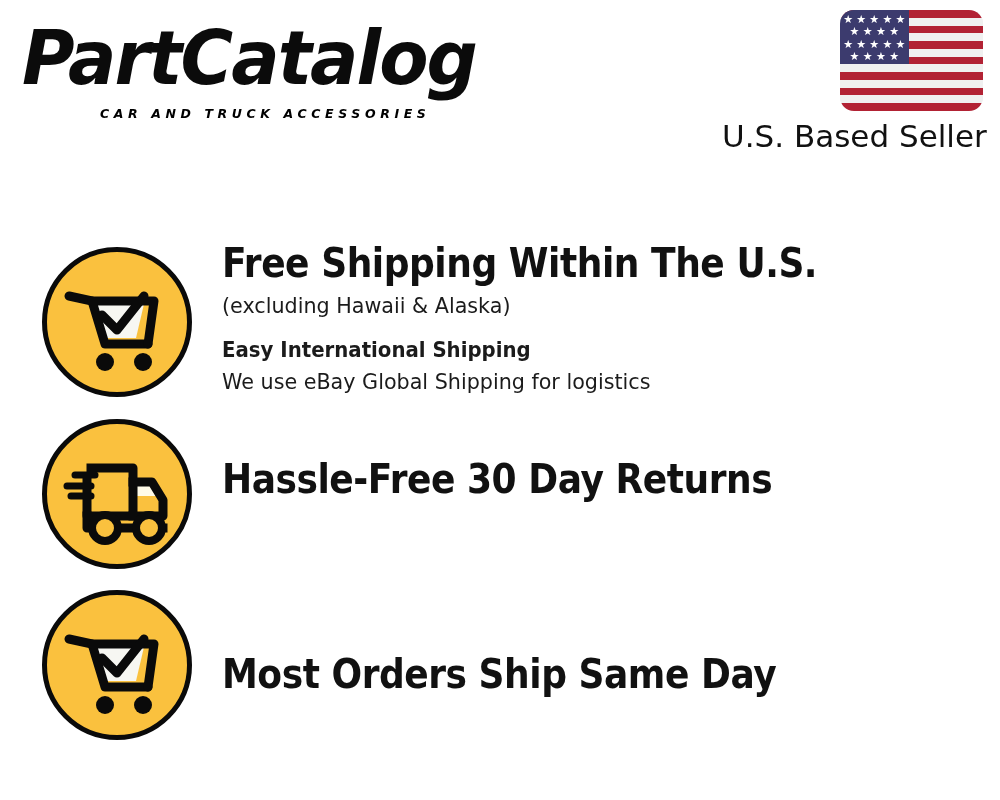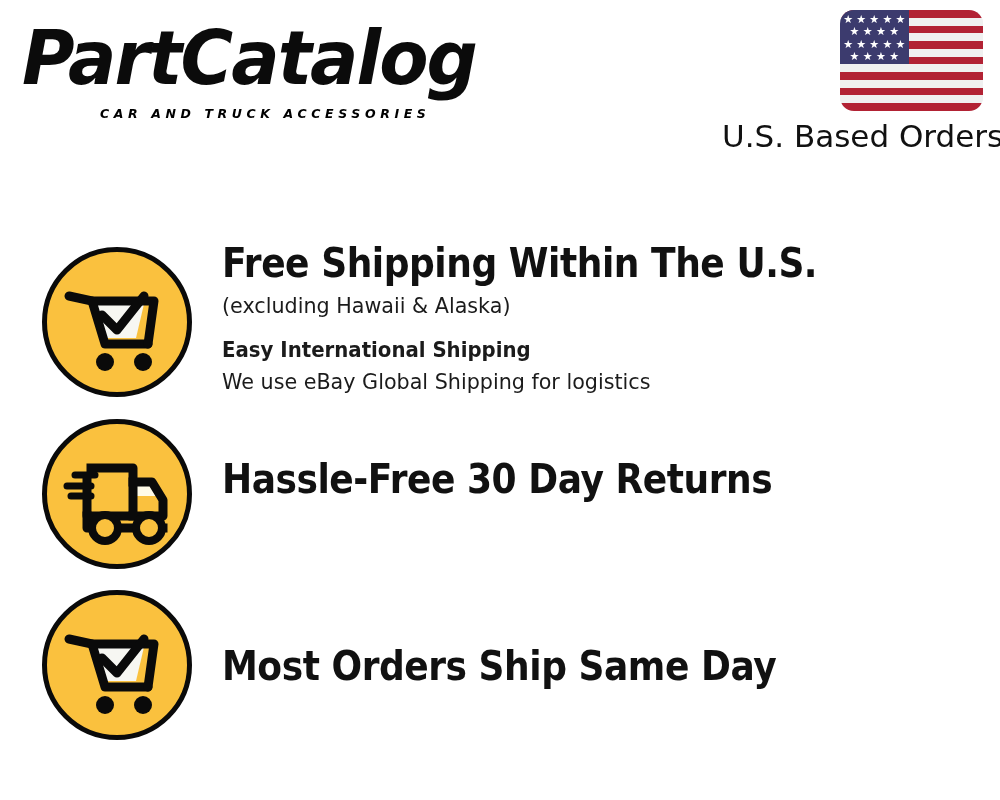--- a/index.html
+++ b/index.html
@@ -190,21 +190,21 @@
         </div>
         <div class="star-row" style="top: 77%; height: 18%; padding: 0px 9%;">
           <span class="star">★</span>
           <span class="star">★</span>
           <span class="star">★</span>
           <span class="star">★</span>
         </div>
       </div>
   </div>
 
-  <div class="seller-label">U.S. Based Orders</div>
+  <div class="seller-label">U.S. Based Seller</div>
 
   <div class="feature" style="top:247px;">
     <div class="feature-icon" style="top:0;">
       <div class="icon-art">
         <svg viewBox="0 0 140 140">
           <polygon points="47,52 97,52 89,86 55,86" fill="#f7f7f2"></polygon>
           <path d="M22,44 L45,49 L58,92 L101,92" fill="none" stroke="#0a0a0a" stroke-width="9" stroke-linecap="round" stroke-linejoin="round"></path>
           <path d="M45,49 L107,49 L101,92" fill="none" stroke="#0a0a0a" stroke-width="9" stroke-linecap="round" stroke-linejoin="round"></path>
           <path d="M55,63 L70,78 L97,44" fill="none" stroke="#0a0a0a" stroke-width="9" stroke-linecap="round" stroke-linejoin="round"></path>
           <circle cx="58" cy="110" r="9" fill="#0a0a0a"></circle>
@@ -247,18 +247,18 @@
         <svg viewBox="0 0 140 140">
           <polygon points="47,52 97,52 89,86 55,86" fill="#f7f7f2"></polygon>
           <path d="M22,44 L45,49 L58,92 L101,92" fill="none" stroke="#0a0a0a" stroke-width="9" stroke-linecap="round" stroke-linejoin="round"></path>
           <path d="M45,49 L107,49 L101,92" fill="none" stroke="#0a0a0a" stroke-width="9" stroke-linecap="round" stroke-linejoin="round"></path>
           <path d="M55,63 L70,78 L97,44" fill="none" stroke="#0a0a0a" stroke-width="9" stroke-linecap="round" stroke-linejoin="round"></path>
           <circle cx="58" cy="110" r="9" fill="#0a0a0a"></circle>
           <circle cx="96" cy="110" r="9" fill="#0a0a0a"></circle>
         </svg>
       </div>
     </div>
-    <div class="feature-body" style="top:52px;">
+    <div class="feature-body" style="top:60px;">
       <div class="feature-title">Most Orders Ship Same Day</div>
     </div>
   </div>
 
 </div>
 
 </body></html>

